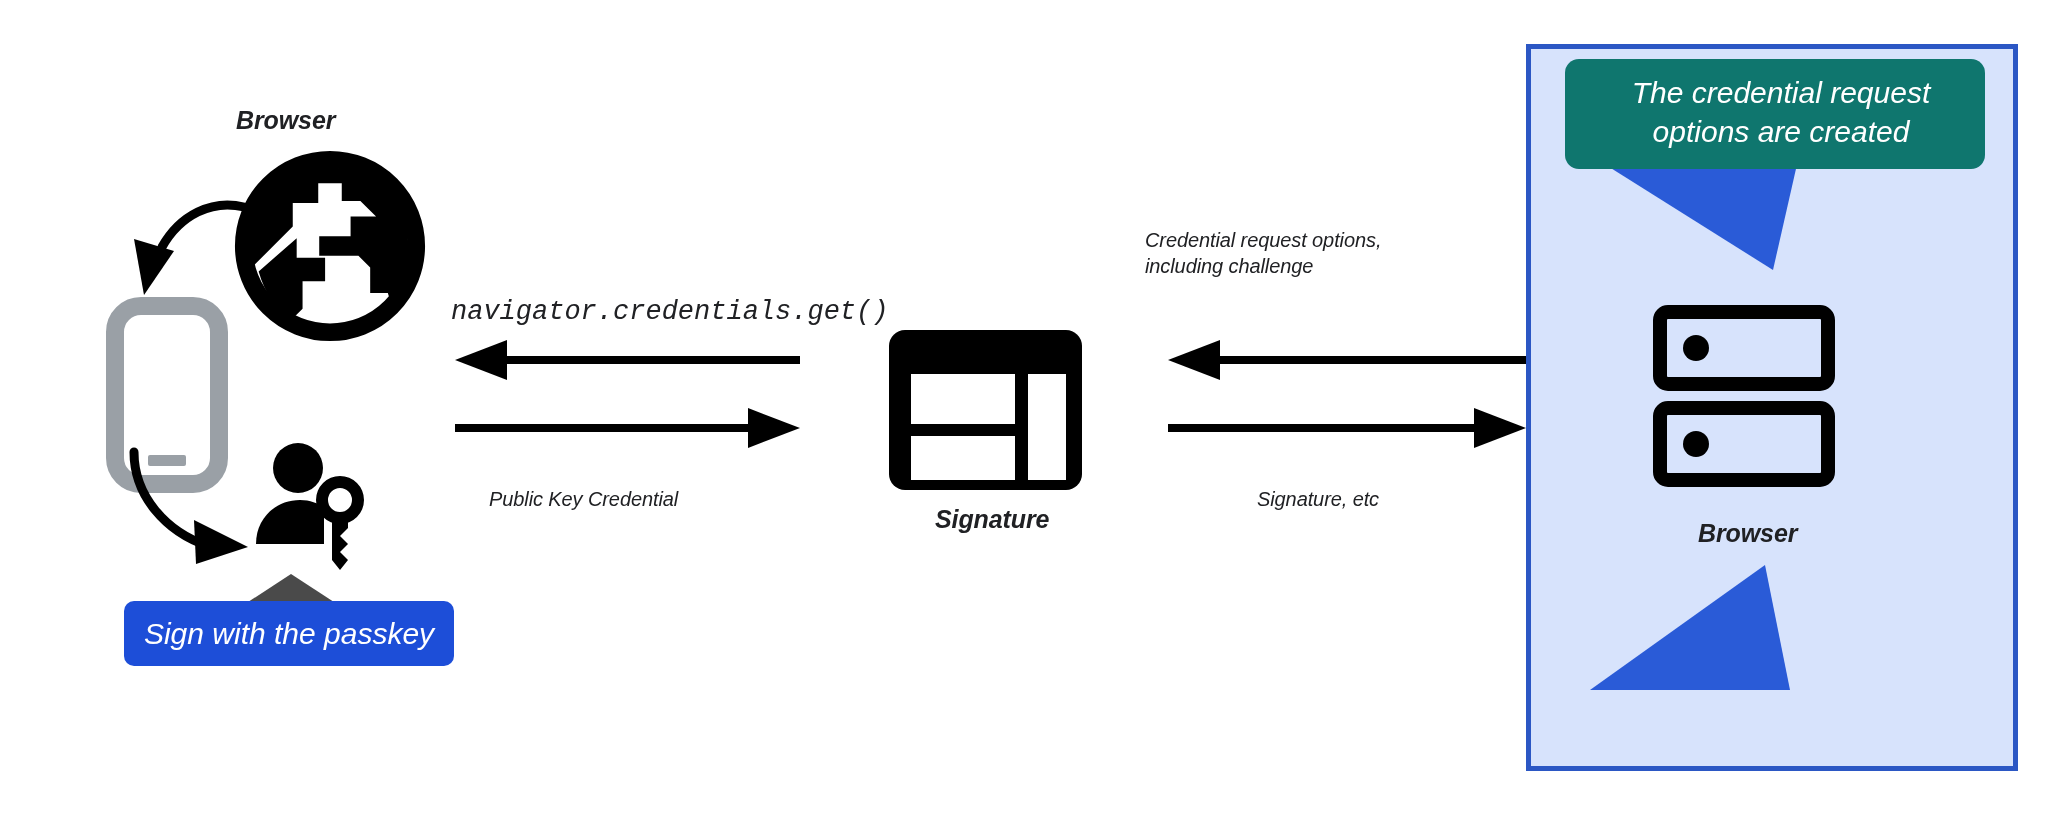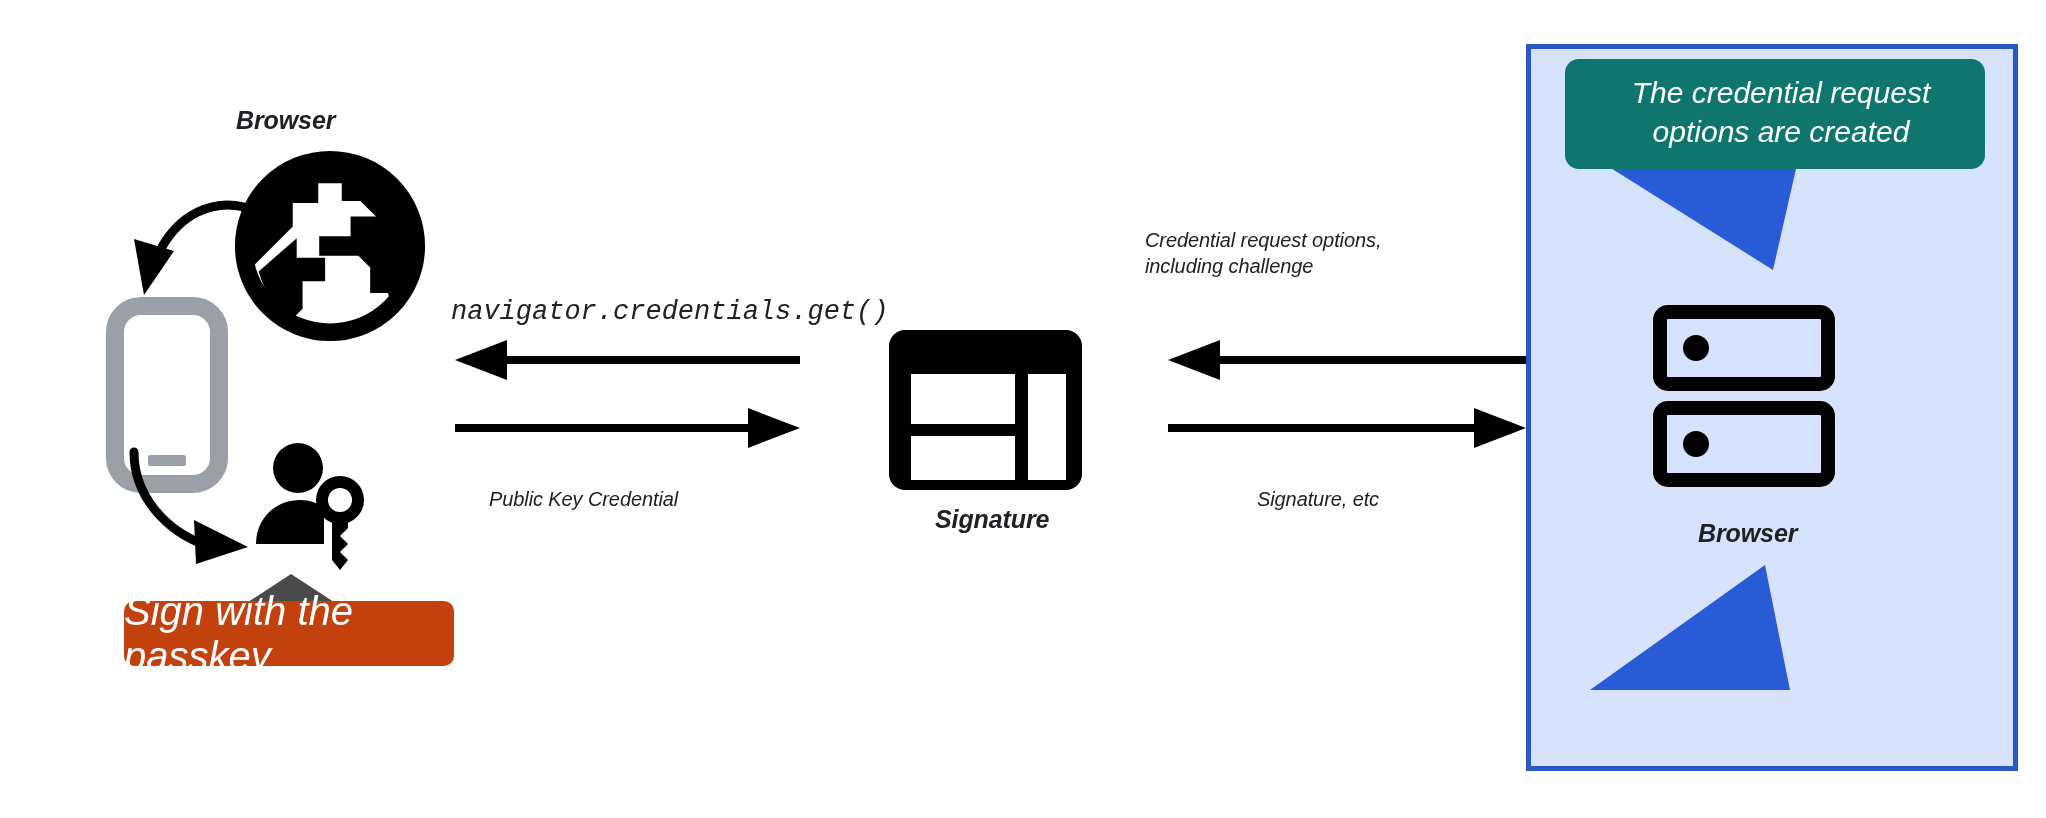--- a/index.html
+++ b/index.html
@@ -65,28 +65,29 @@
   }
   .callout-tail { position: absolute; }
 
   
   #passkey-tooltip {
     position: absolute;
     left: 124px;
     top: 601px;
     width: 330px;
     height: 65px;
-    background: #c2410c;
+    background: #1d4ed8;
     border-radius: 10px;
     color: #ffffff;
-    font-size: 40px;
+    font-size: 30px;
     display: flex;
     align-items: center;
     justify-content: center;
     box-sizing: border-box;
+    text-align: right;
   }
   #passkey-tooltip-tail {
     position: absolute;
     left: 245px;
     top: 574px;
     width: 0; height: 0;
     border-left: 46px solid transparent;
     border-right: 46px solid transparent;
     border-bottom: 30px solid #4a4a4a;
   }

